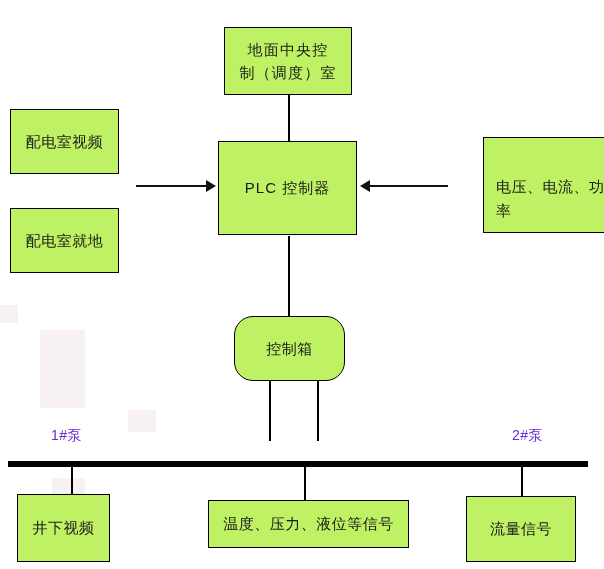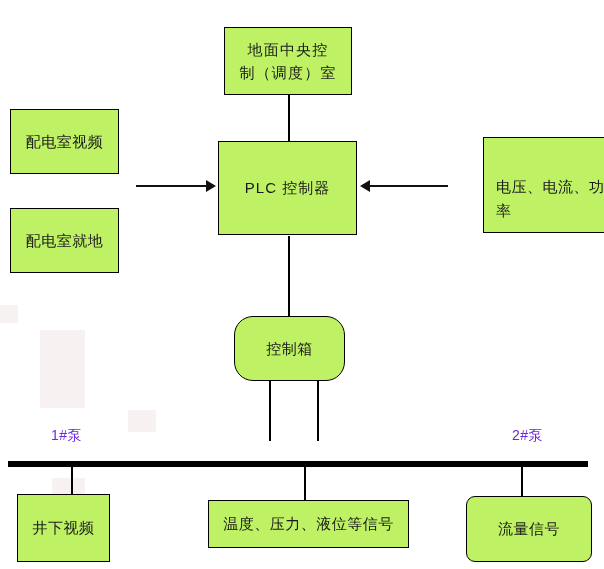--- a/index.html
+++ b/index.html
@@ -109,15 +109,15 @@
   <div class="thickbar" style="left:8px;top:461px;width:580px;height:6px;"></div>
 
   <div class="vline" style="left:71px;top:464px;height:40px;"></div>
   <div class="vline" style="left:304px;top:464px;height:40px;"></div>
   <div class="vline" style="left:521px;top:464px;height:40px;"></div>
 
   <div class="node" style="left:17px;top:494px;width:93px;height:68px;">井下视频</div>
 
   <div class="node" style="left:208px;top:500px;width:201px;height:48px;">温度、压力、液位等信号</div>
 
-  <div class="node" style="left:466px;top:496px;width:126px;height:66px;border-radius:9px;">流量信号</div>
+  <div class="node" style="left:466px;top:496px;width:110px;height:66px;">流量信号</div>
 
 </div>
 
 </body></html>

